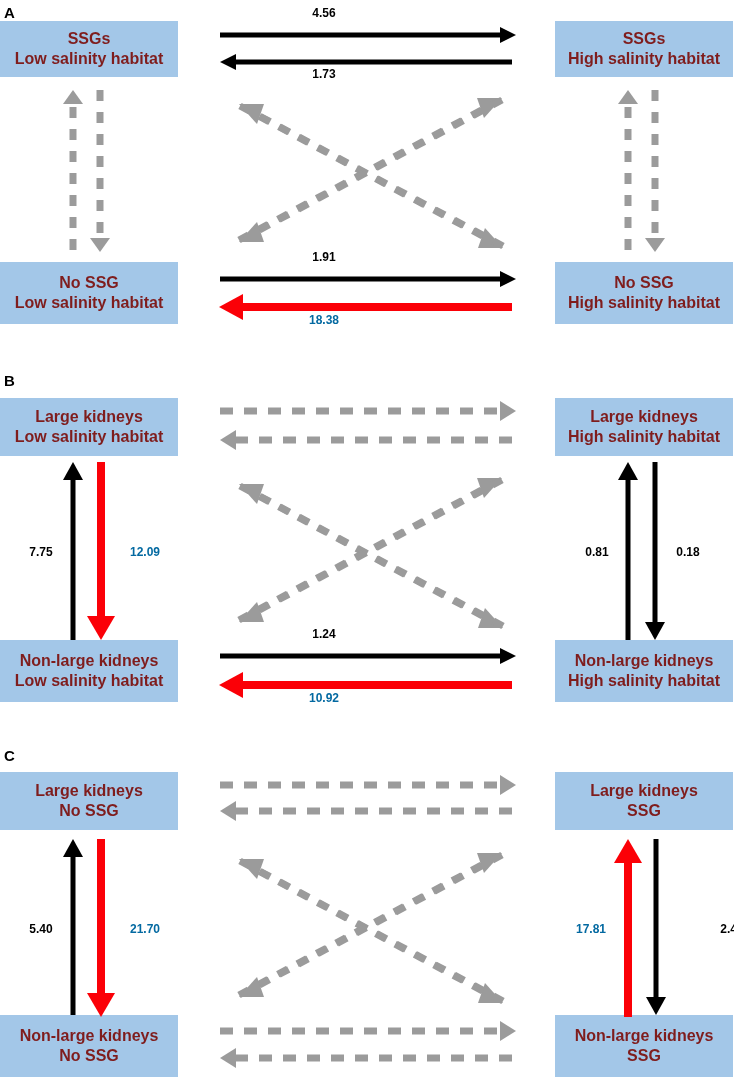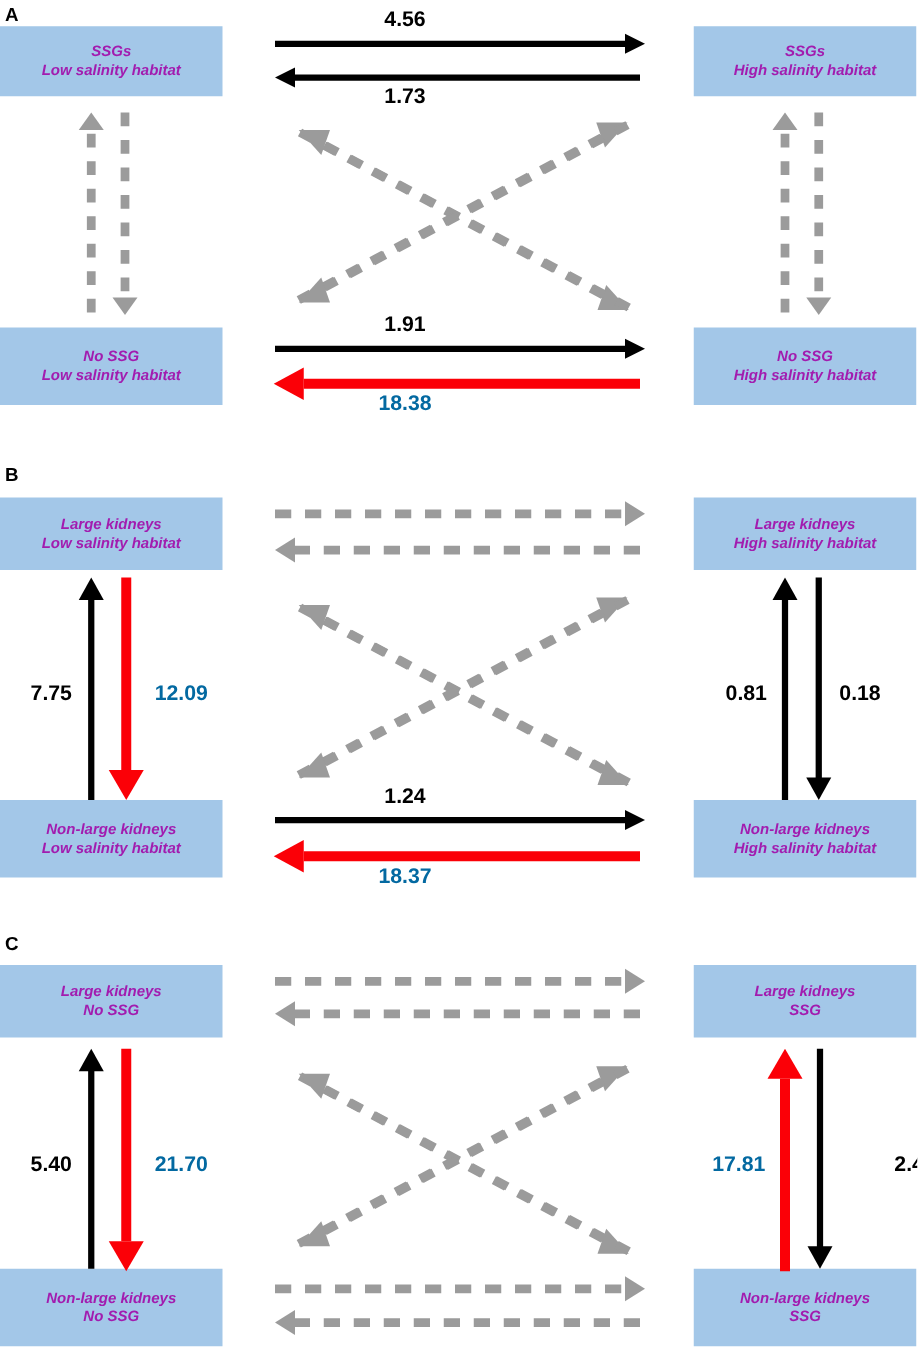--- a/index.html
+++ b/index.html
@@ -25,40 +25,39 @@
   .panel-label {
     position: absolute;
     font-size: 15px;
     font-weight: bold;
     color: #000000;
     letter-spacing: 0px;
   }
   .node-box {
     position: absolute;
     background: #a3c7e8;
-    color: #a21caf;
-    font-size: 12px;
+    color: #7f1d1d;
+    font-size: 16px;
     font-weight: bold;
     line-height: 1.28;
     text-align: center;
     display: flex;
     flex-direction: column;
     align-items: center;
     justify-content: center;
     box-sizing: border-box;
     padding: 2px 4px;
-    font-style: italic;
   }
   .node-line {
     display: block;
     white-space: nowrap;
   }
   .edge-label {
     position: absolute;
-    font-size: 17px;
+    font-size: 12px;
     font-weight: bold;
     color: #000000;
     white-space: nowrap;
     text-align: right;
   }
   .edge-label.red { color: #0369a1; }
   .arrow-svg {
     position: absolute;
     overflow: visible;
     pointer-events: none;
@@ -229,21 +228,21 @@
         <line x1="239" y1="252" x2="489" y2="118" stroke="#9b9b9b" stroke-width="7" stroke-dasharray="11 11"></line>
         <polygon points="484,130 502,110 477,110" fill="#9b9b9b"></polygon>
       </g>
       <g>
         <line x1="502" y1="112" x2="252" y2="246" stroke="#9b9b9b" stroke-width="7" stroke-dasharray="11 11"></line>
         <polygon points="257,234 239,254 264,254" fill="#9b9b9b"></polygon>
       </g>
     </svg>
 
     <div class="edge-label" style="left:324px; top:259px; transform:translateX(-50%);">1.24</div>
-    <div class="edge-label red" style="left:324px; top:323px; transform:translateX(-50%);">18.37</div>
+    <div class="edge-label red" style="left:324px; top:323px; transform:translateX(-50%);">10.92</div>
     <div class="edge-label" style="left:41px; top:177px; transform:translateX(-50%);">7.75</div>
     <div class="edge-label red" style="left:145px; top:177px; transform:translateX(-50%);">12.09</div>
     <div class="edge-label" style="left:597px; top:177px; transform:translateX(-50%);">0.81</div>
     <div class="edge-label" style="left:688px; top:177px; transform:translateX(-50%);">0.18</div>
   </div>
 
   <div class="panel" style="top:743px; height:336px;">
     <div class="panel-label" style="left:4px; top:4px;">C</div>
 
     <div class="node-box" style="left:0px; top:29px; width:178px; height:58px;">

